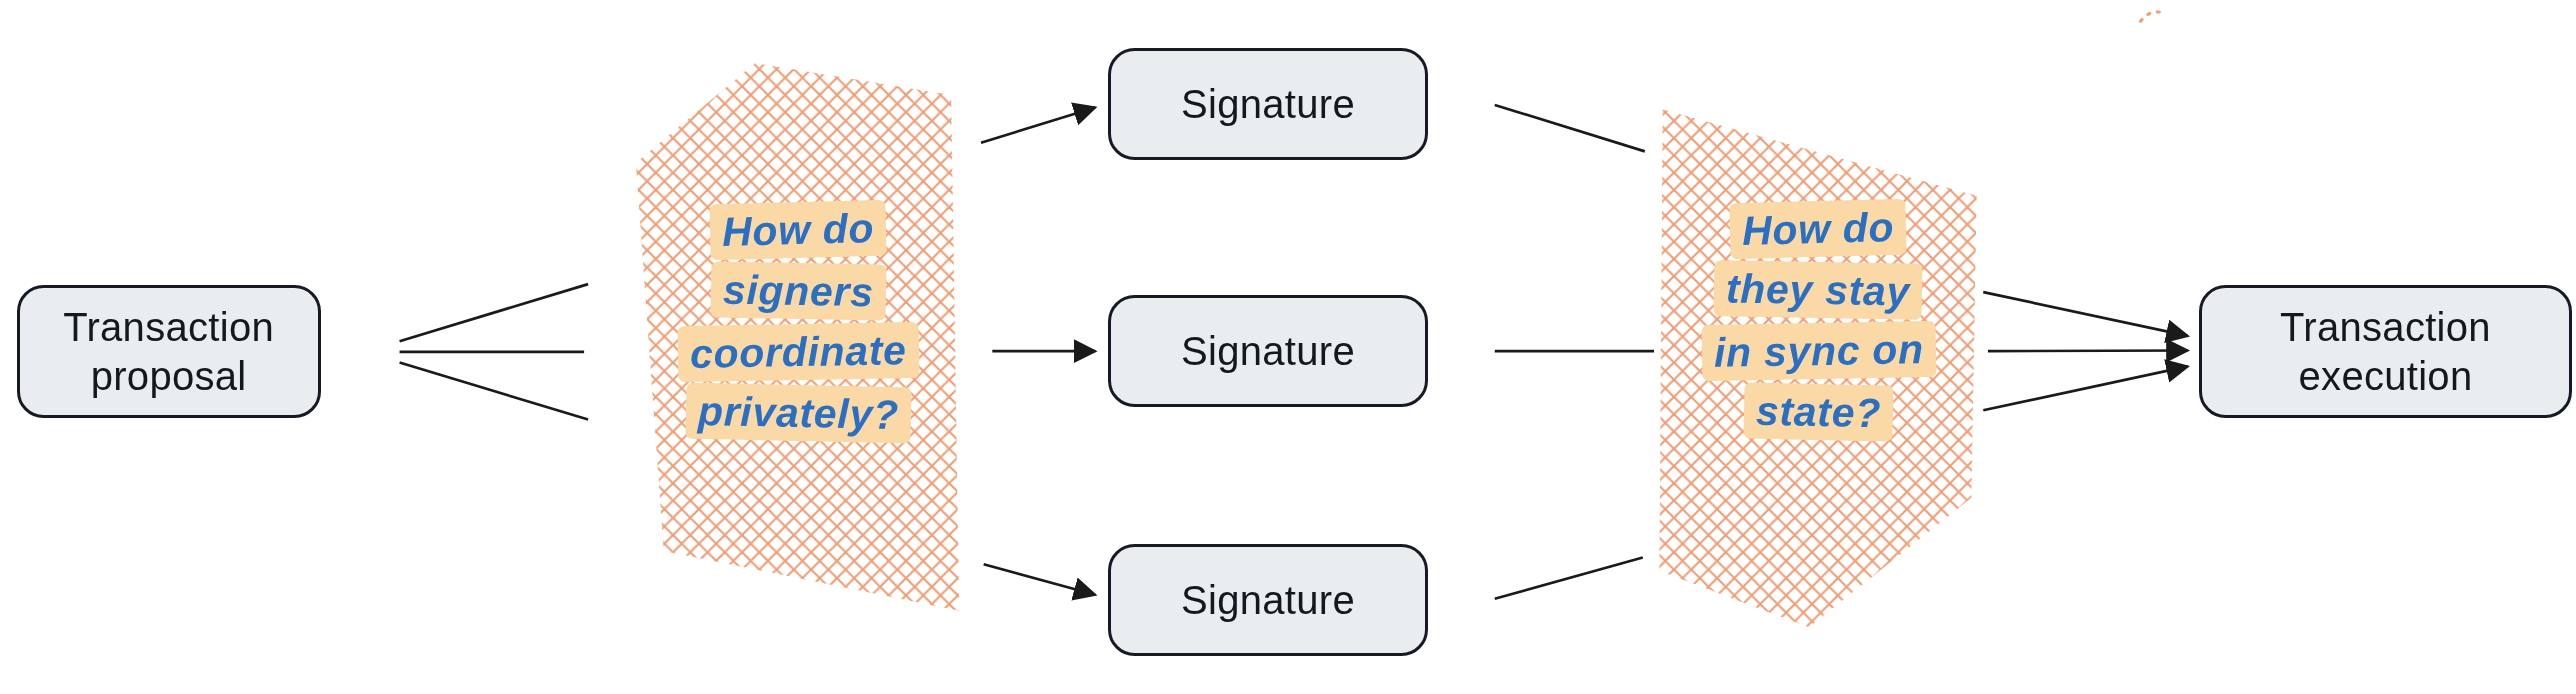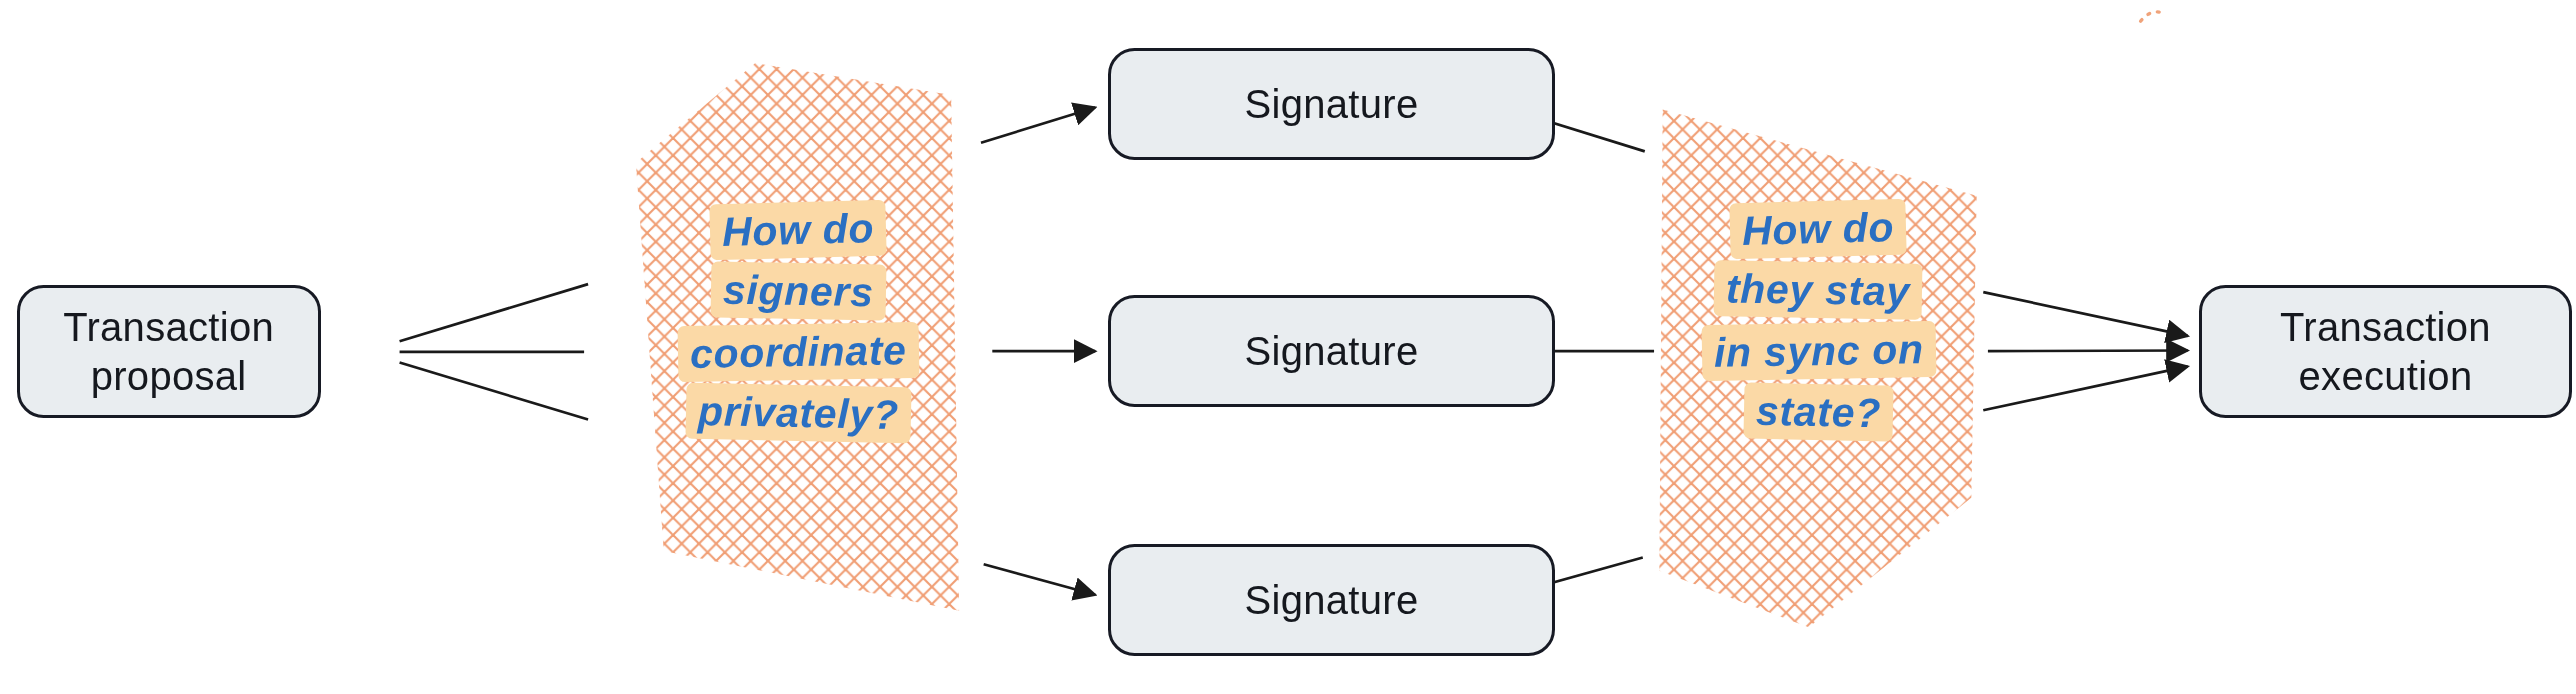--- a/index.html
+++ b/index.html
@@ -27,21 +27,21 @@
     justify-content: center;
     text-align: center;
     color: #15181e;
     font-size: 40px;
     line-height: 49px;
     font-weight: 500;
     letter-spacing: 0.3px;
   }
   .node-proposal  { left: 16.6px;   top: 285px; width: 304px; height: 133px; padding: 0 20px; }
   .node-exec      { left: 2199px; top: 285px; width: 373px; height: 133px; padding: 0 20px; }
-  .node-sig       { left: 1108px; width: 447px; height: 112px; }
+  .node-sig       { left: 1108px; width: 320px; height: 112px; }
   .node-sig-1     { top: 48px; }
   .node-sig-2     { top: 295px; }
   .node-sig-3     { top: 544px; }
 
   .annotation {
     position: absolute;
     display: flex;
     flex-direction: column;
     align-items: center;
     text-align: center;

